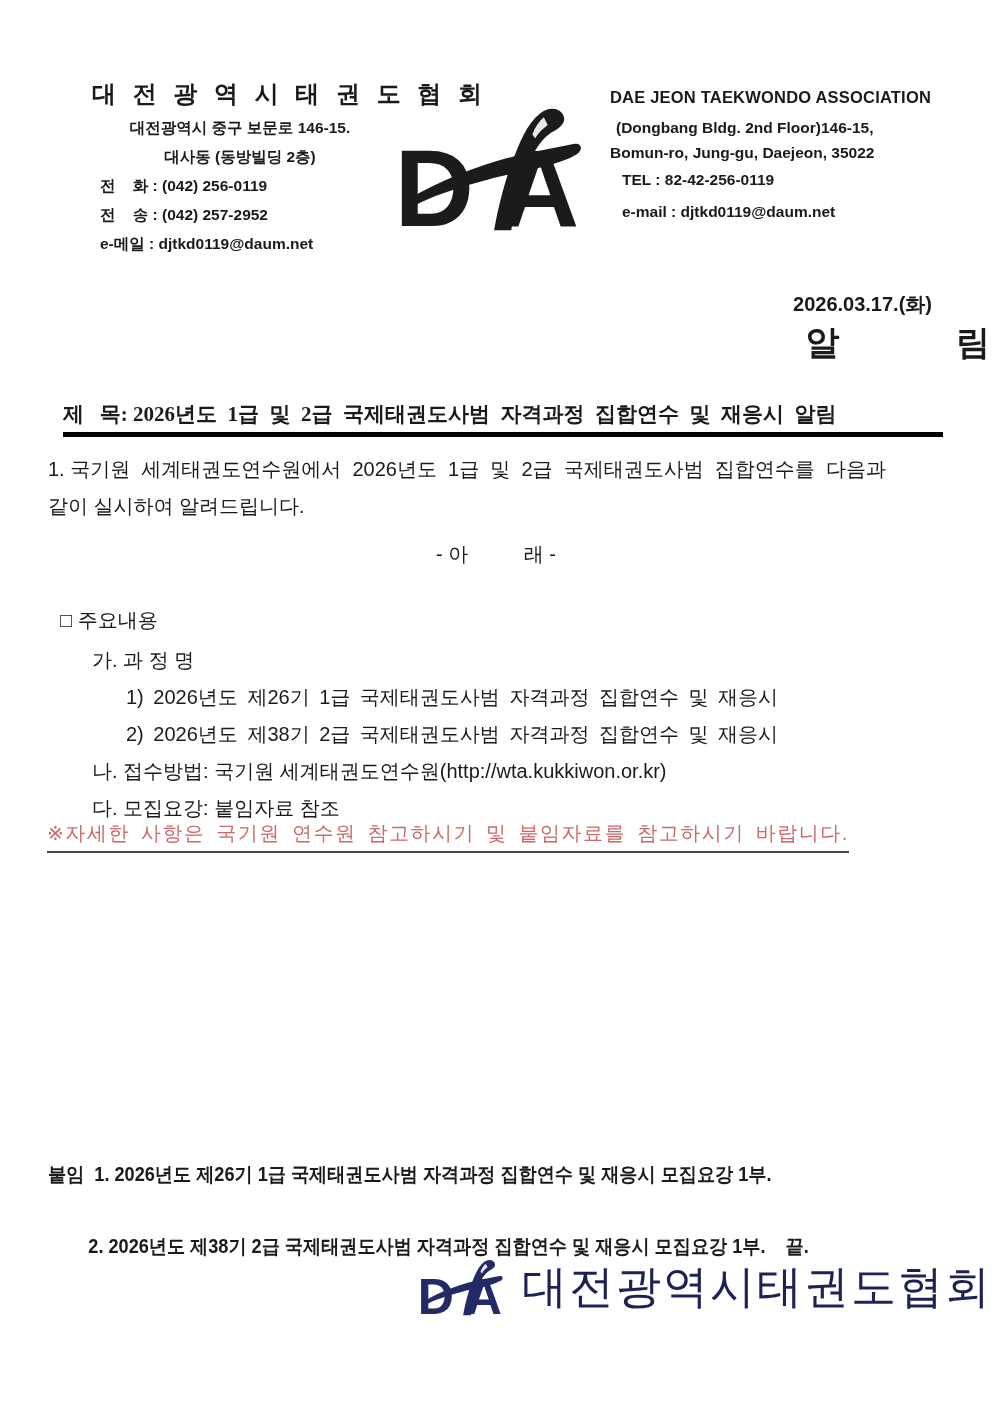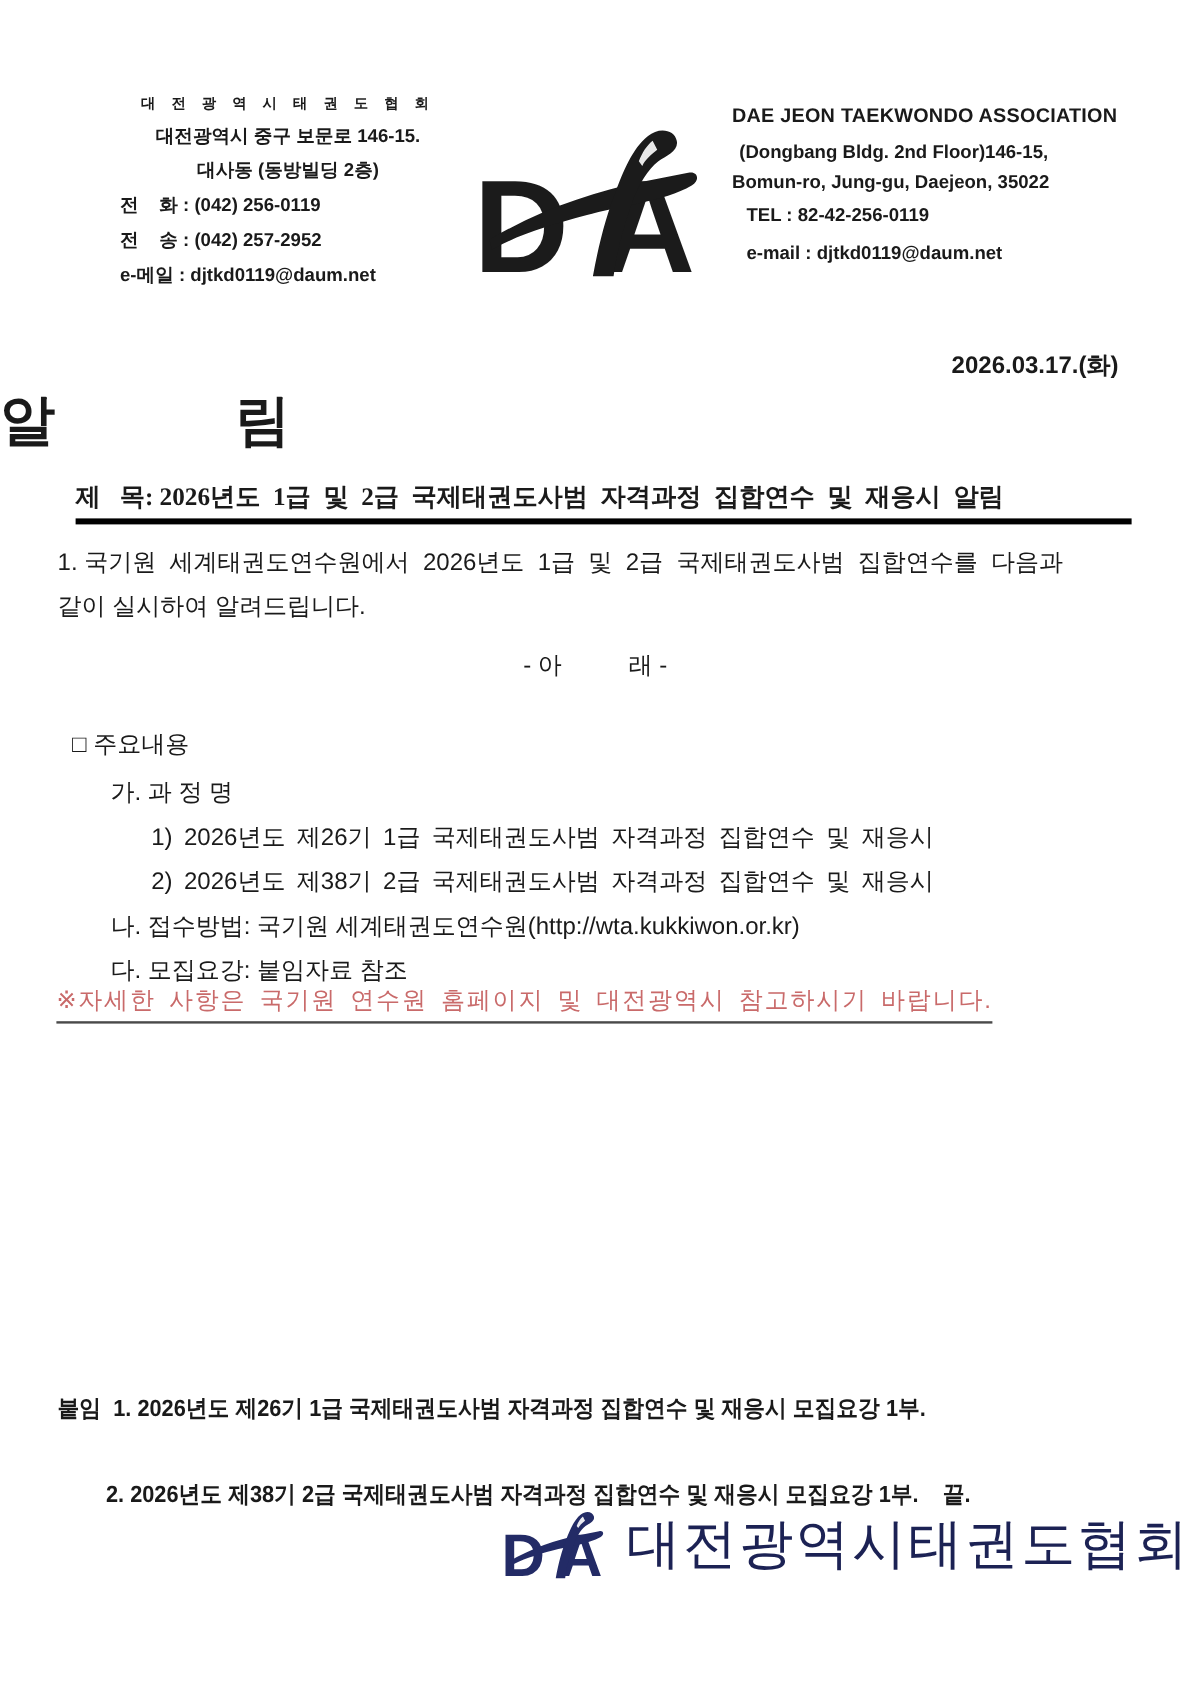--- a/index.html
+++ b/index.html
@@ -12,21 +12,21 @@
     background: #ffffff;
     font-family: "Liberation Sans", "DejaVu Sans", sans-serif;
     color: #1a1a1a;
     overflow: hidden;
   }
   .abs { position: absolute; }
 
   
   .hdr-left { left: 92px; top: 78px; width: 296px; }
   .hdr-left .org {
-    font-size: 12px; font-weight: bold; letter-spacing: 5px;
+    font-size: 24px; font-weight: bold; letter-spacing: 5px;
     text-align: center; white-space: pre;
   }
   .hdr-left .line { font-size: 15.5px; font-weight: bold; margin-top: 8px; }
   .hdr-left .centered { text-align: center; }
   .hdr-left .contact { text-align: left; padding-left: 8px; white-space: pre; }
 
   
   .logo-top { left: 398px; top: 100px; width: 196px; height: 134px; color: #1b1b1b; }
   .logo-bottom-wrap { display: inline-block; width: 88px; height: 61px; color: #232b66; margin-right: 14px; }
   .logo-svg { width: 100%; height: 100%; display: block; }
@@ -37,21 +37,21 @@
   .hdr-right .line { font-size: 15.5px; font-weight: bold; margin-top: 7px; white-space: pre; }
   .hdr-right .addr1 { margin-top: 12px; padding-left: 6px; }
   .hdr-right .tel { padding-left: 12px; margin-top: 9px; }
   .hdr-right .fax { padding-left: 12px; margin-top: 2px; }
   .hdr-right .email { padding-left: 12px; margin-top: 14px; }
 
   
   .doc-date { right: 60px; top: 291px; font-size: 20px; font-weight: 600; }
   .doc-title {
     left: 0; top: 320px; width: 100%;
-    text-align: left; font-size: 46px; font-weight: 600;
+    text-align: right; font-size: 34px; font-weight: 600;
     white-space: pre; letter-spacing: 2px;
   }
 
   
   .subject {
     left: 63px; top: 400px; width: 880px;
     font-family: "Liberation Serif", "DejaVu Serif", serif;
     font-size: 21px; font-weight: 600; white-space: pre;
   }
   .subject-rule { left: 63px; top: 432px; width: 880px; height: 5px; background: #000; }
@@ -151,21 +151,21 @@
 
   <div class="abs below-marker">- 아          래 -</div>
 
   <div class="abs sect">□ 주요내용</div>
   <div class="abs item-ga">가. 과 정 명</div>
   <div class="abs course1">1) 2026년도 제26기 1급 국제태권도사범 자격과정 집합연수 및 재응시</div>
   <div class="abs course2">2) 2026년도 제38기 2급 국제태권도사범 자격과정 집합연수 및 재응시</div>
   <div class="abs item-da">다. 모집요강: 붙임자료 참조</div>
   <div class="abs item-na">나. 접수방법: 국기원 세계태권도연수원(http://wta.kukkiwon.or.kr)</div>
 
-  <div class="abs notice-red" style="color: rgb(201, 106, 106);">※자세한 사항은 국기원 연수원 홈페이지 및 대전광역시 참고하시기 바랍니다.</div>
+  <div class="abs notice-red" style="color: rgb(201, 106, 106);">※자세한 사항은 국기원 연수원 참고하시기 및 붙임자료를 참고하시기 바랍니다.</div>
 
   <div class="abs attachments">
     <div>붙임  1. 2026년도 제26기 1급 국제태권도사범 자격과정 집합연수 및 재응시 모집요강 1부.</div>
     <div>        2. 2026년도 제38기 2급 국제태권도사범 자격과정 집합연수 및 재응시 모집요강 1부.    끝.</div>
   </div>
 
   <div class="abs footer">
     <span class="logo-bottom-wrap" style="color: rgb(35, 43, 102);">
       <svg class="logo-svg" viewBox="0 0 200 140">
         <use href="#dta-logo-shape"></use>

